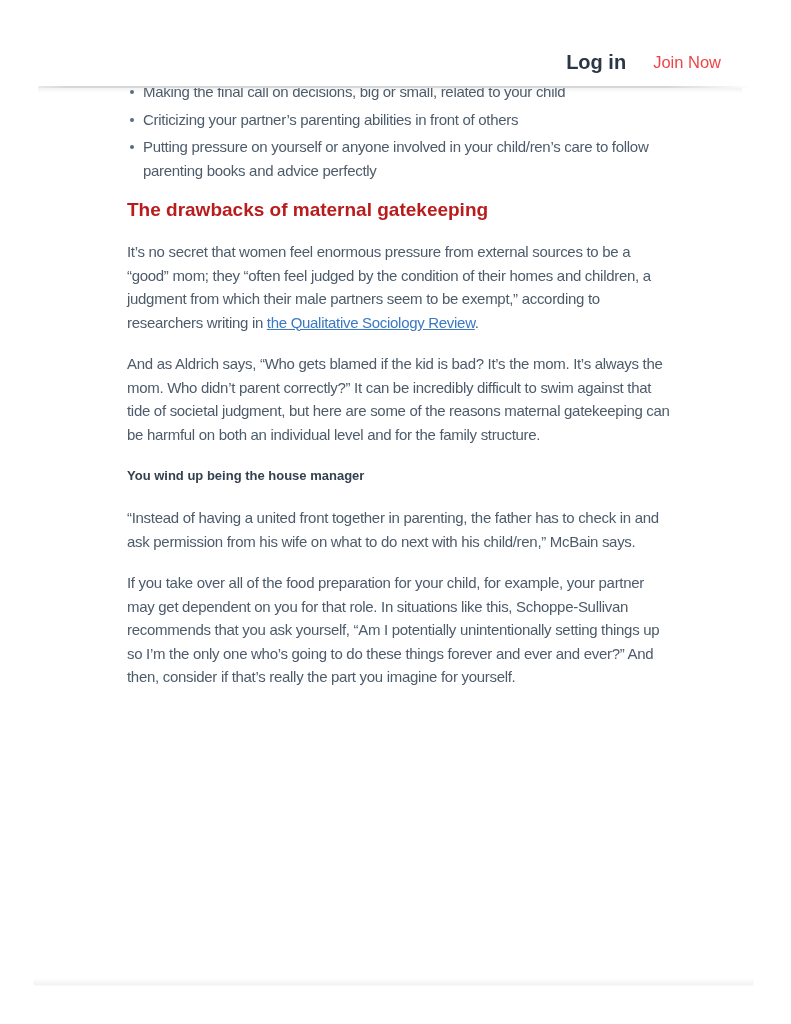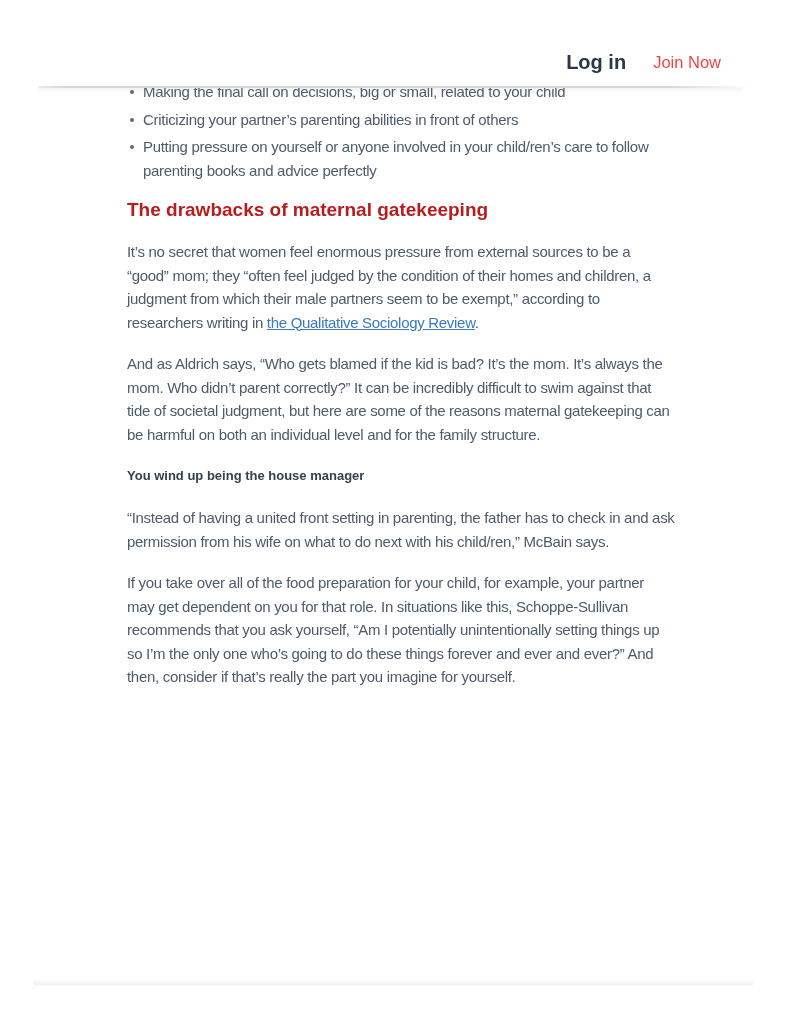--- a/index.html
+++ b/index.html
@@ -178,21 +178,21 @@
 
     <h2 class="section-heading">The drawbacks of maternal gatekeeping</h2>
 
     <p><span>It’s no secret that women feel enormous pressure from external sources to be a “good” mom; they “often feel judged by the condition of their homes and children, a judgment from which their male partners seem to be exempt,” according to researchers writing in </span><a class="inline-link">the Qualitative Sociology Review</a><span>.</span></p>
 
     <p>And as Aldrich says, “Who gets blamed if the kid is bad? It’s the mom. It’s always the mom. Who didn’t parent correctly?” It can be incredibly difficult to swim against that tide of societal judgment, but here are some of the reasons maternal gatekeeping can be harmful on both an individual level and for the family structure.</p>
 
     <h3 class="sub-heading">You wind up being the house manager</h3>
 
 
-    <p>“Instead of having a united front setting in parenting, the father has to check in and ask permission from his wife on what to do next with his child/ren,” McBain says.</p>
+    <p>“Instead of having a united front together in parenting, the father has to check in and ask permission from his wife on what to do next with his child/ren,” McBain says.</p>
 
     <p>If you take over all of the food preparation for your child, for example, your partner may get dependent on you for that role. In situations like this, Schoppe-Sullivan recommends that you ask yourself, “Am I potentially unintentionally setting things up so I’m the only one who’s going to do these things forever and ever and ever?” And then, consider if that’s really the part you imagine for yourself.</p>
   </div>
 
   <div class="header">
     <div class="nav">
       <a class="nav-login">Log in</a>
       <a class="nav-join">Join Now</a>
     </div>
   </div>

